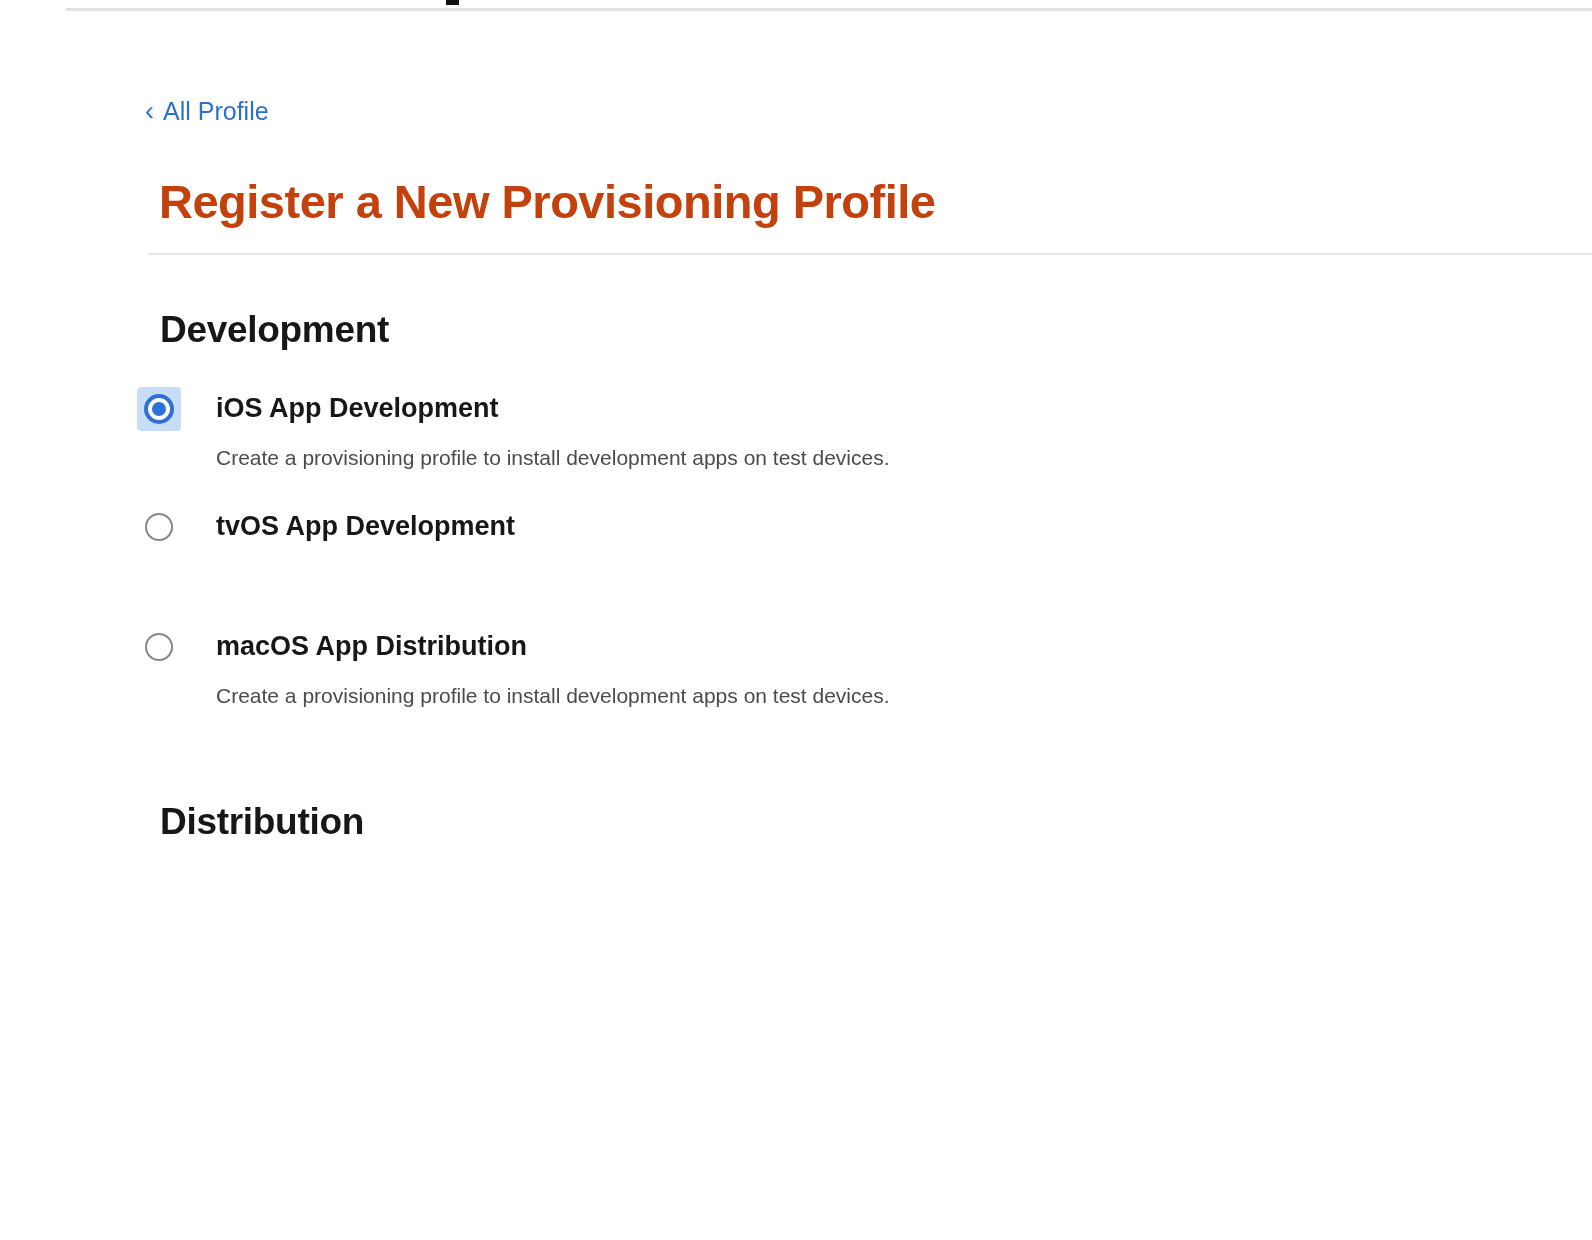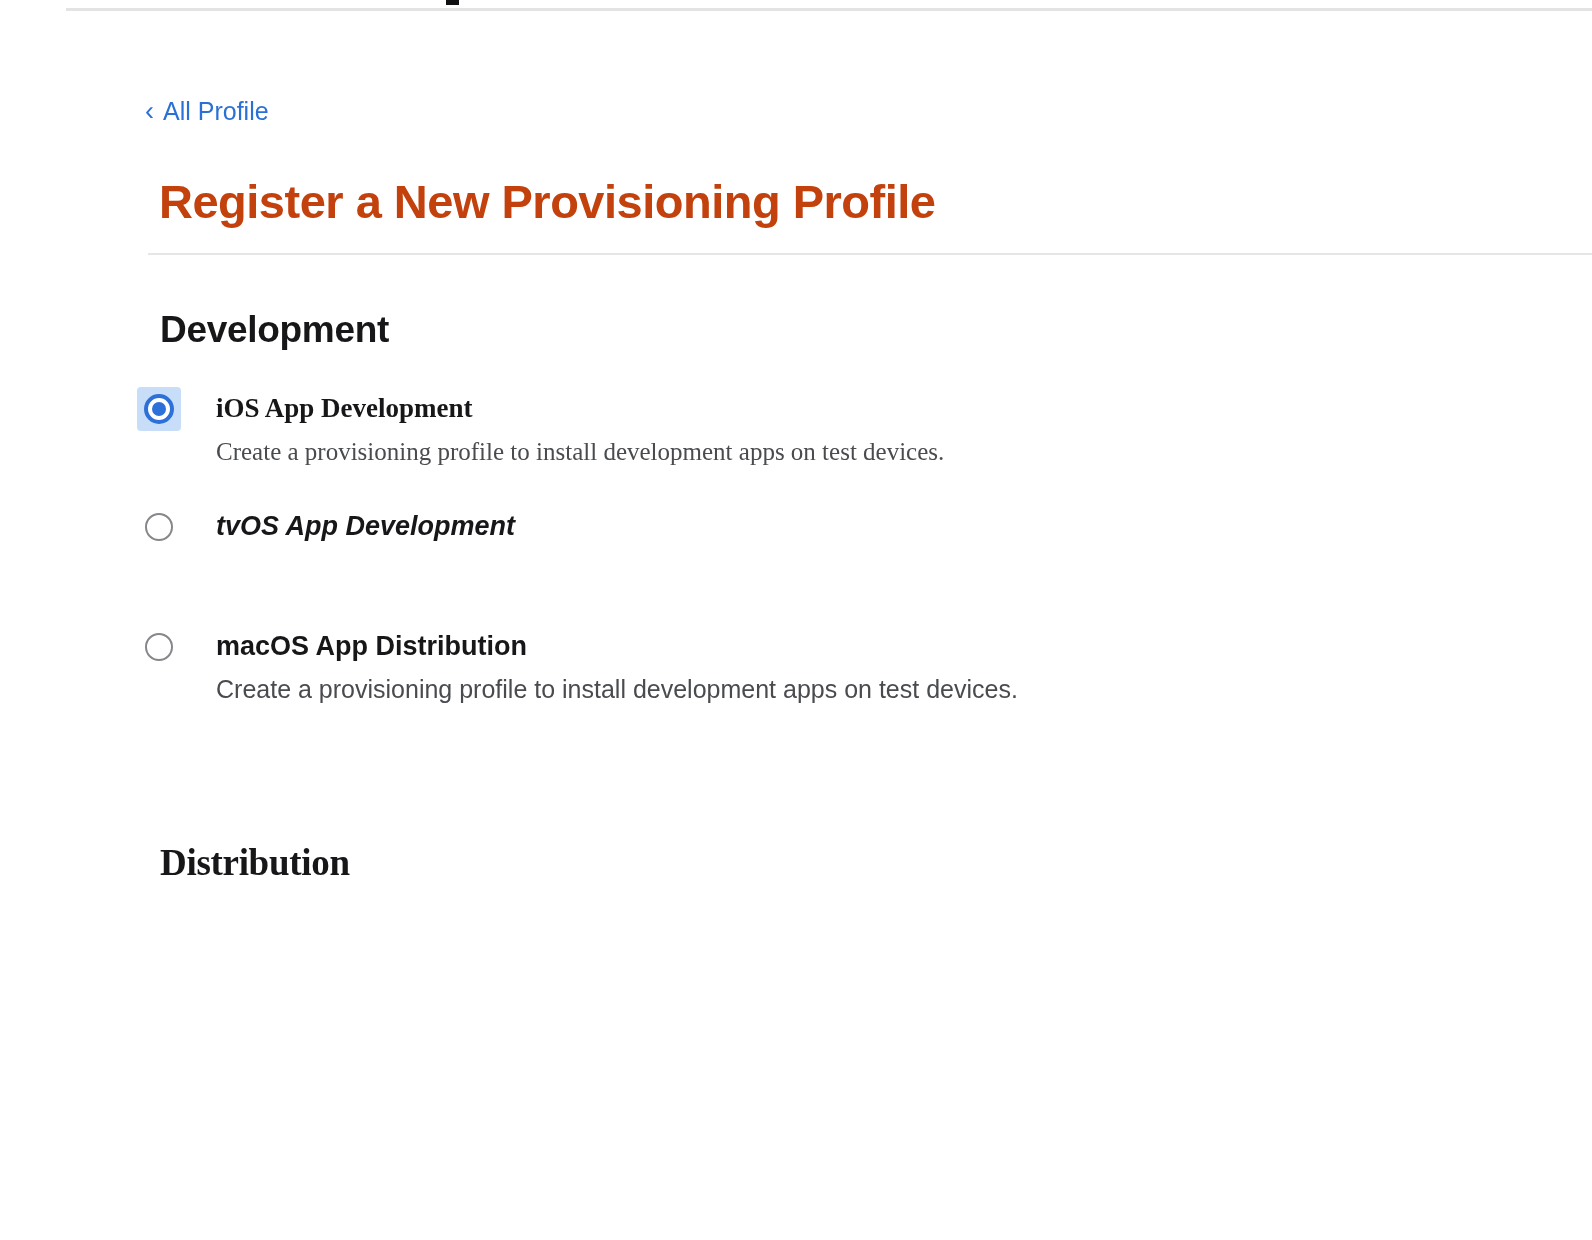--- a/index.html
+++ b/index.html
@@ -66,21 +66,21 @@
   .section-heading {
     position: absolute;
     left: 144px;
     margin: 16px;
     font-size: 37px;
     font-weight: 700;
     letter-spacing: -0.3px;
     color: #17171a;
   }
   .section-heading.development { top: 293px; }
-  .section-heading.distribution { top: 825px; font-family: Liberation Serif, serif; }
+  .section-heading.distribution { top: 785px; }
 
   .option {
     position: absolute;
     left: 137px;
     width: 1420px;
     padding-left: 79px;
     box-sizing: border-box;
     cursor: pointer;
   }
   .radio-cell {
@@ -115,28 +115,28 @@
   }
 
   .option-text { padding-top: 5px; }
   .option-label {
     font-size: 27px;
     font-weight: 700;
     line-height: 33px;
     color: #17171a;
   }
   .option-desc {
-    font-size: 25px;
+    font-size: 21px;
     line-height: 33px;
-    margin-top: 10px;
+    margin-top: 16px;
     color: #494b4f;
   }
 
-  .opt-0 { top: 387px; font-family: Liberation Serif, serif; }
-  .opt-1 { top: 505px; font-style: italic; }
+  .opt-0 { top: 387px; }
+  .opt-1 { top: 505px; }
   .opt-2 { top: 625px; }
   .opt-3 { top: 879px; }
   .opt-4 { top: 999px; }
   .opt-5 { top: 1117px; }
 </style>
 </head>
 <body>
 
 <div class="canvas">
 

